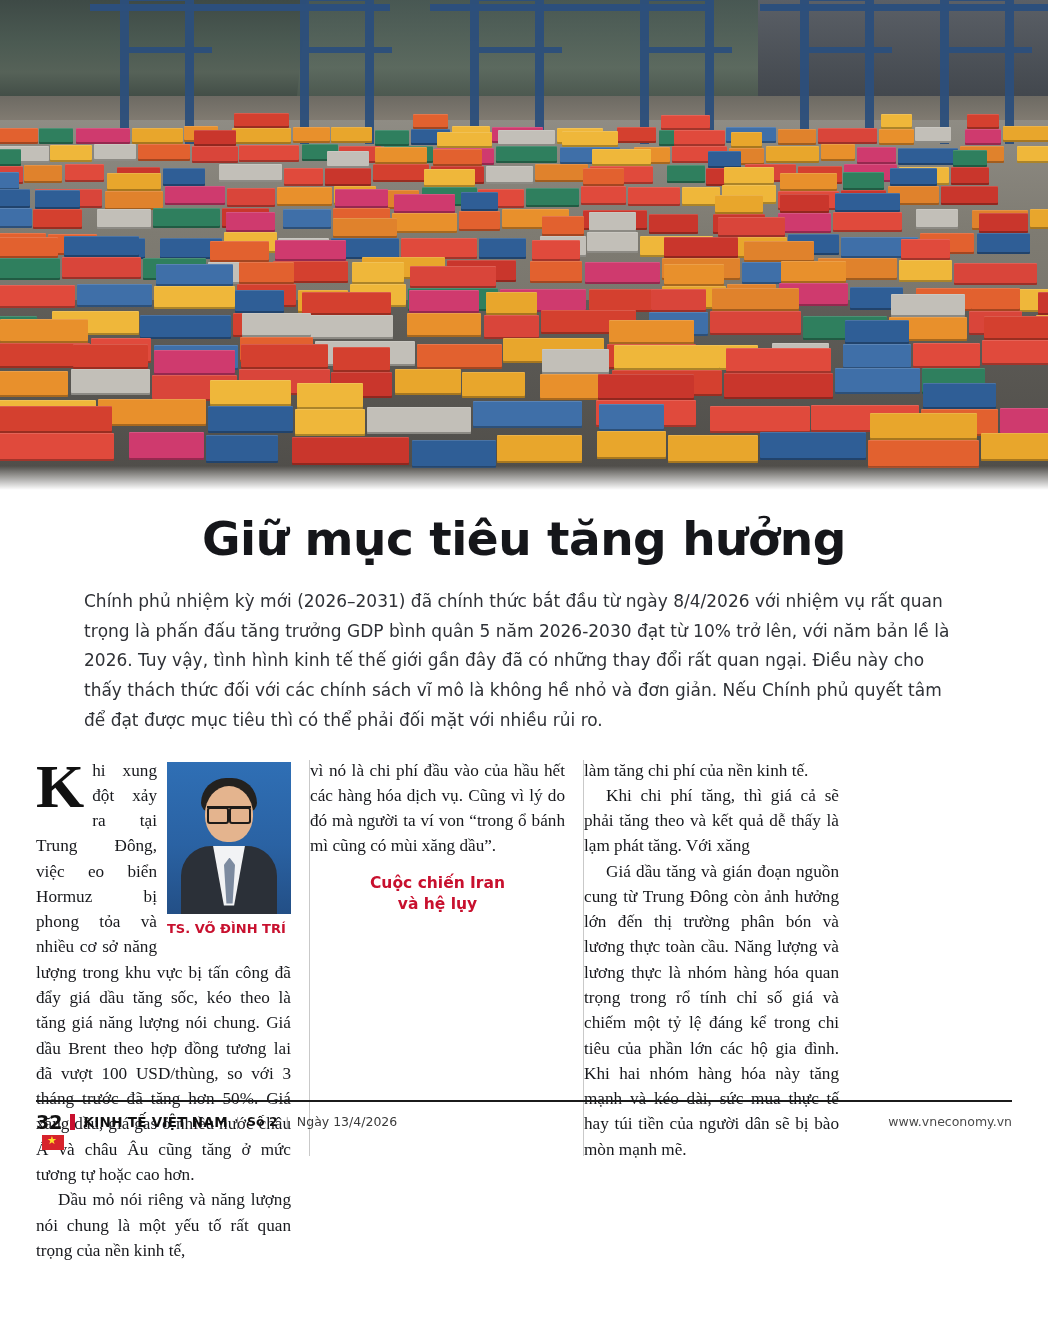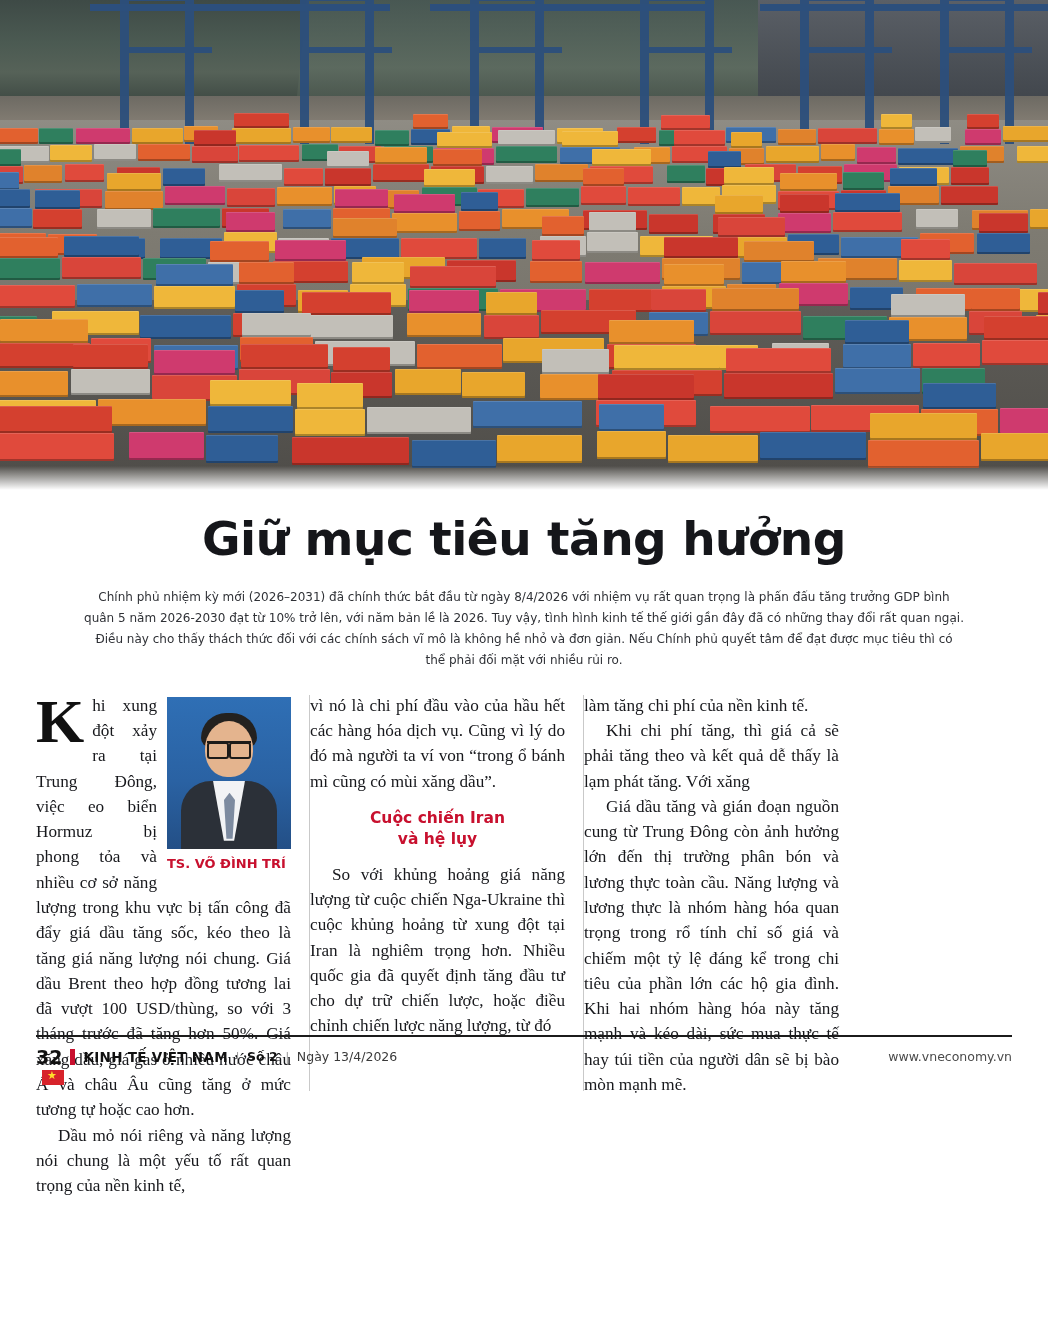--- a/index.html
+++ b/index.html
@@ -111,23 +111,23 @@
     font-family: "Liberation Serif", serif;
     font-weight: 700;
     font-size: 60px;
     letter-spacing: 1px;
     color: #15161a;
     line-height: 1.02;
   }
   .deck {
     margin: 22px auto 0 auto;
     width: 880px;
-    text-align: center;
-    font-family: "DejaVu Sans", sans-serif;
-    font-size: 12px;
+    text-align: left;
+    font-family: "DejaVu Sans", sans-serif;
+    font-size: 17px;
     line-height: 1.75;
     color: #2f3136;
   }
 
   .columns {
     display: flex;
     gap: 0;
     margin-top: 22px;
     height: 398px;
   }
@@ -629,21 +629,20 @@
     </div>
 
     <div class="rule"></div>
 
     <div class="col">
       <p class="first">vì nó là chi phí đầu vào của hầu hết các hàng hóa dịch vụ. Cũng vì lý do đó mà người ta ví von “trong ổ bánh mì cũng có mùi xăng dầu”.</p>
       <div class="subhead">
         <div>Cuộc chiến Iran</div>
         <div>và hệ lụy</div>
       </div>
-      <p>So với khủng hoảng giá năng lượng từ cuộc chiến Nga-Ukraine thì cuộc khủng hoảng từ xung đột tại Iran là nghiêm trọng hơn. Nhiều quốc gia đã quyết định tăng đầu tư cho dự trữ chiến lược, hoặc điều chỉnh chiến lược năng lượng, từ đó</p>
     </div>
 
     <div class="rule"></div>
 
     <div class="col">
       <p class="first">làm tăng chi phí của nền kinh tế.</p>
       <p>Khi chi phí tăng, thì giá cả sẽ phải tăng theo và kết quả dễ thấy là lạm phát tăng. Với xăng</p>
       <p>Giá dầu tăng và gián đoạn nguồn cung từ Trung Đông còn ảnh hưởng lớn đến thị trường phân bón và lương thực toàn cầu. Năng lượng và lương thực là nhóm hàng hóa quan trọng trong rổ tính chỉ số giá và chiếm một tỷ lệ đáng kể trong chi tiêu của phần lớn các hộ gia đình. Khi hai nhóm hàng hóa này tăng mạnh và kéo dài, sức mua thực tế hay túi tiền của người dân sẽ bị bào mòn mạnh mẽ.</p>
     </div>
 

